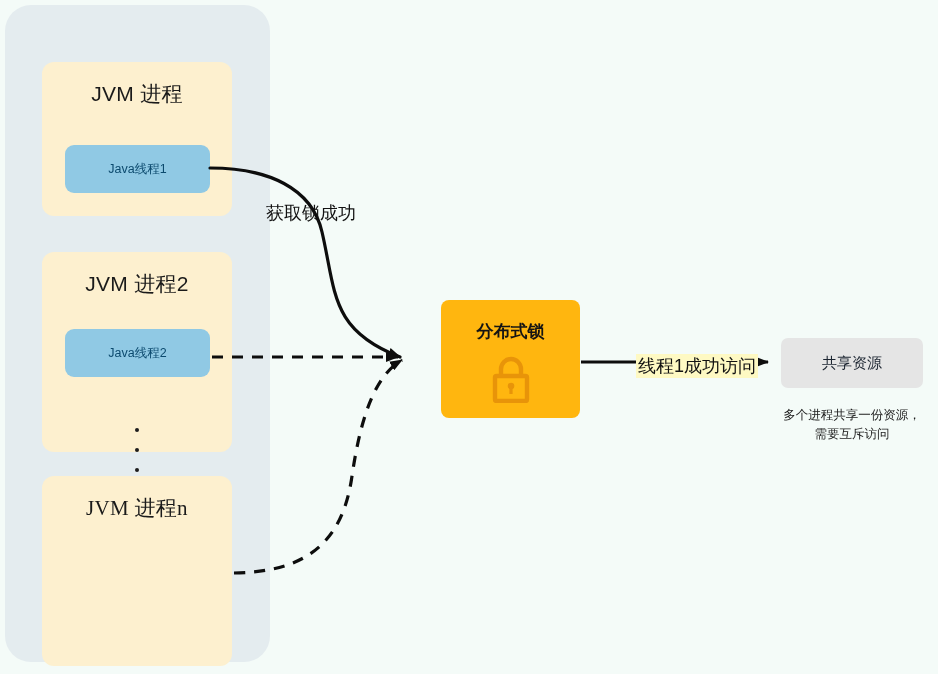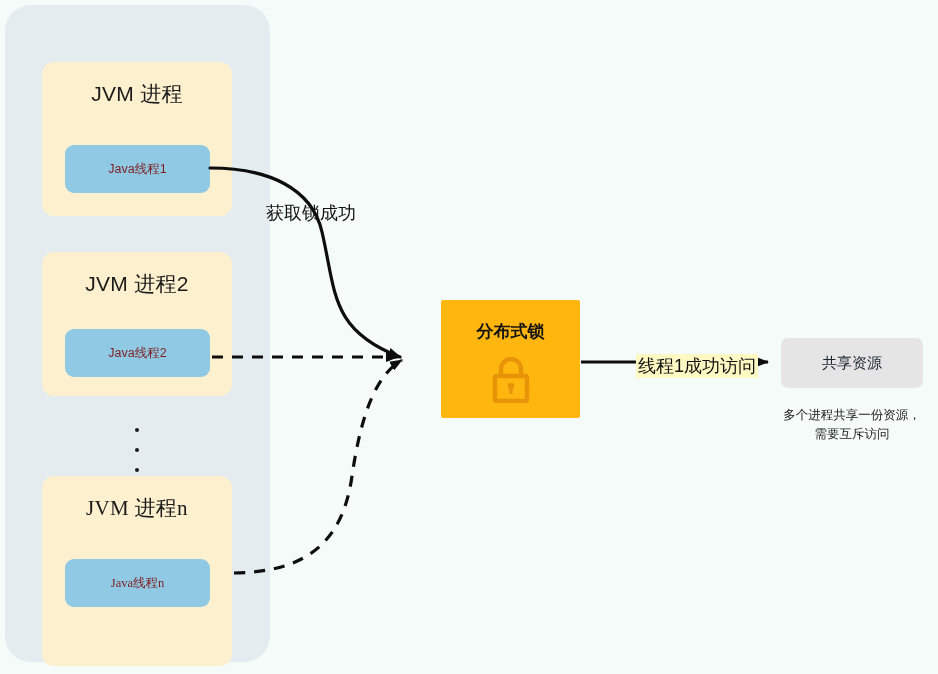--- a/index.html
+++ b/index.html
@@ -35,21 +35,21 @@
 
   
   .jvm-box {
     position: absolute;
     width: 190px;
     background: #fdf0cf;
     border-radius: 12px;
     box-sizing: border-box;
   }
   #jvm-box-1 { left: 42px; top: 62px;  height: 154px; }
-  #jvm-box-2 { left: 42px; top: 252px; height: 144px; }
+  #jvm-box-2 { left: 42px; top: 252px; height: 200px; }
   #jvm-box-n { left: 42px; top: 476px; height: 190px; font-family: Liberation Serif, serif; }
 
   .jvm-title {
     position: absolute;
     left: 0;
     right: 0;
     top: 18px;
     text-align: center;
     font-size: 21px;
     color: #1a1a1a;
@@ -61,21 +61,21 @@
     position: absolute;
     left: 23px;
     width: 145px;
     height: 48px;
     background: #90c9e4;
     border-radius: 9px;
     display: flex;
     align-items: center;
     justify-content: center;
     font-size: 12.5px;
-    color: #7f1d1d;
+    color: #0c4a6e;
     box-sizing: border-box;
   }
   #thread-box-1 { top: 83px; }
   #thread-box-2 { top: 77px; }
   #thread-box-n { top: 83px; }
 
   
   .ellipsis {
     position: absolute;
     left: 131px;
@@ -96,21 +96,21 @@
   }
 
   
   .lock-box {
     position: absolute;
     left: 441px;
     top: 300px;
     width: 139px;
     height: 118px;
     background: #ffb60f;
-    border-radius: 2px;
+    border-radius: 8px;
     box-sizing: border-box;
   }
   .lock-box-title {
     position: absolute;
     left: 0;
     right: 0;
     top: 20px;
     text-align: center;
     font-size: 17px;
     font-weight: bold;
@@ -200,23 +200,20 @@
   </div>
 
   <div class="ellipsis">
     <span></span>
     <span></span>
     <span></span>
   </div>
 
   <div class="jvm-box" id="jvm-box-n">
     <div class="jvm-title">JVM 进程n</div>
-    <div class="thread-box" id="thread-box-n">
-      <span>Java线程n</span>
-    </div>
   </div>
 
   <svg id="connectors" viewBox="0 0 938 674">
     <defs>
       <marker id="arrowhead" markerWidth="10" markerHeight="8" refX="9" refY="4" orient="auto" markerUnits="userSpaceOnUse">
         <path d="M0,0 L10,4 L0,8 z" fill="#0d0d0d"></path>
       </marker>
       <marker id="arrowhead2" markerWidth="13" markerHeight="10" refX="12" refY="5" orient="auto" markerUnits="userSpaceOnUse">
         <path d="M0,0 L13,5 L0,10 z" fill="#0d0d0d"></path>
       </marker>

